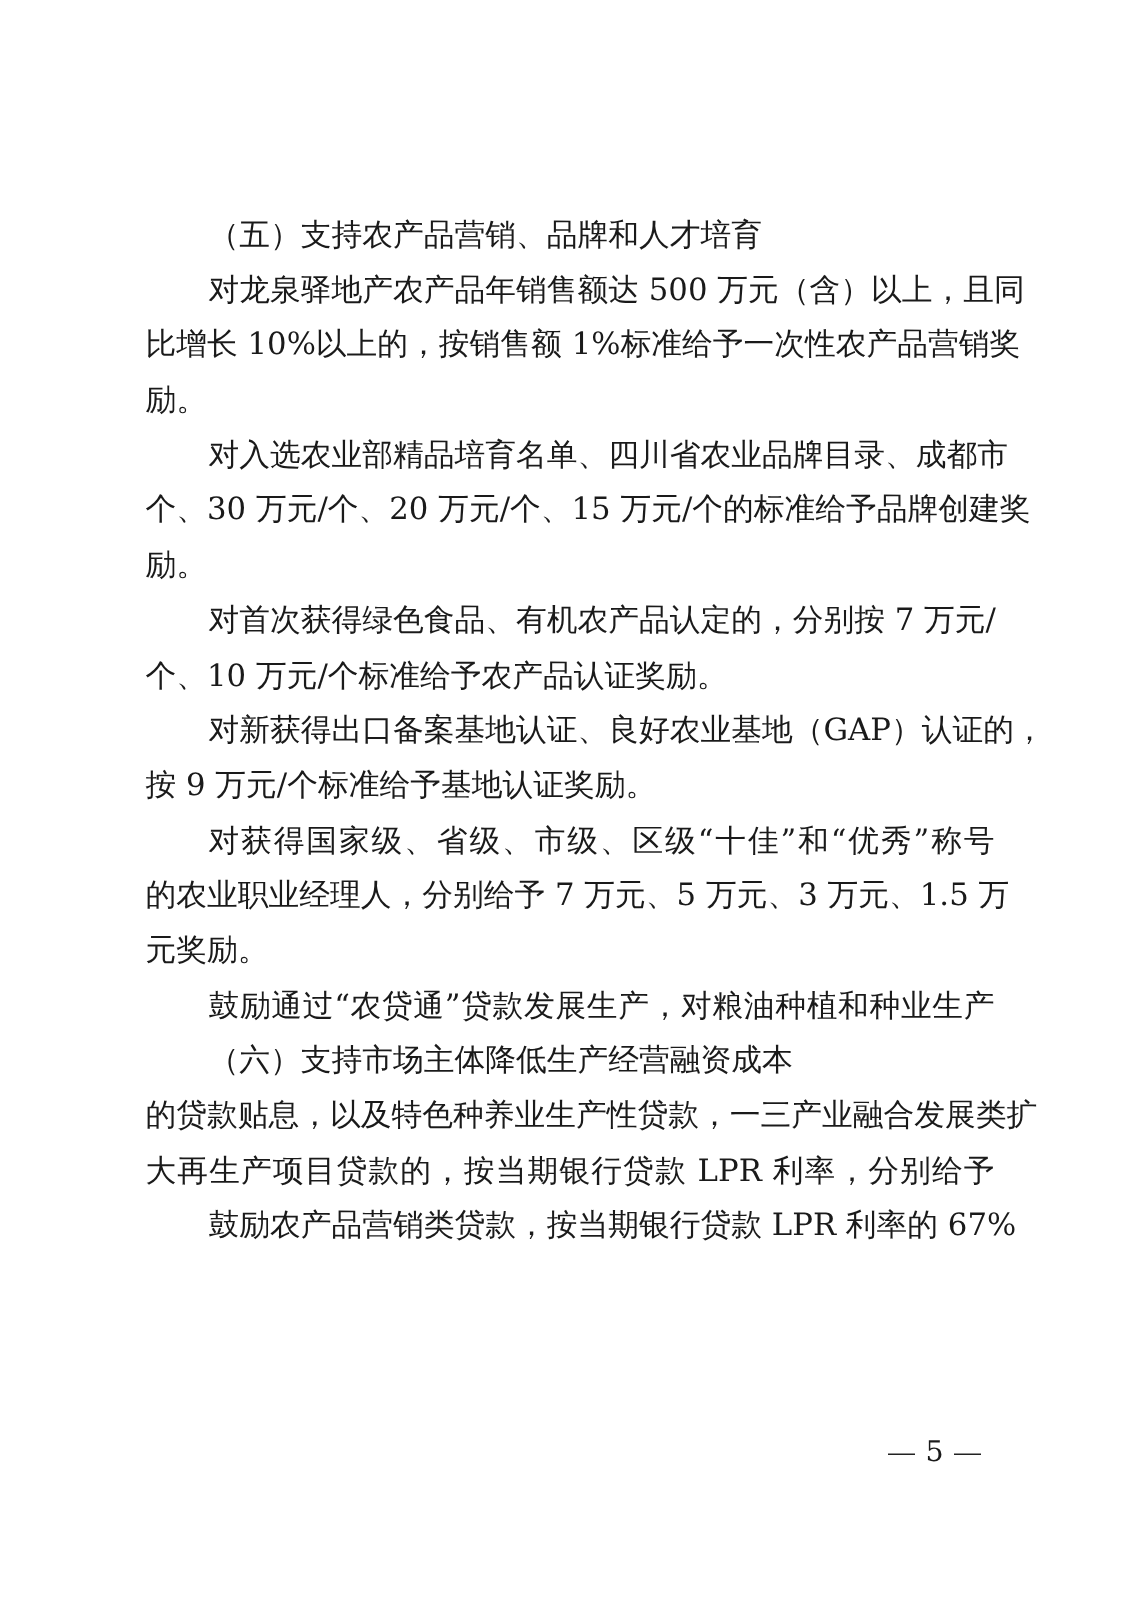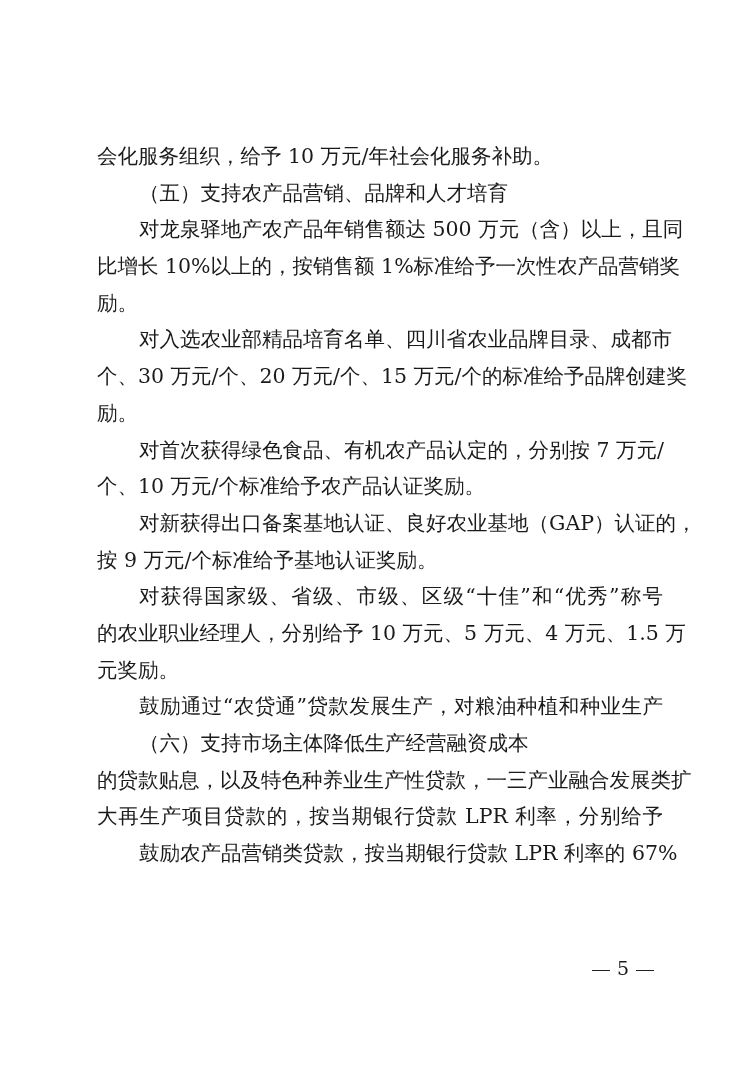--- a/index.html
+++ b/index.html
@@ -42,34 +42,33 @@
       width: 18px;
       border-top: 1.2px solid #222;
       vertical-align: middle;
       margin: 0 7px;
     }
   </style>
 </head>
 <body>
 
 <div class="page-body" id="page-body">
-    <div class="line last">会化服务组织，给予 10 万元/年社会化服务补助。</div>
     <div class="line indent last heading">（五）支持农产品营销、品牌和人才培育</div>
     <div class="line indent">对龙泉驿地产农产品年销售额达 500 万元（含）以上，且同</div>
     <div class="line">比增长 10%以上的，按销售额 1%标准给予一次性农产品营销奖</div>
     <div class="line last">励。</div>
     <div class="line indent">对入选农业部精品培育名单、四川省农业品牌目录、成都市</div>
     <div class="line">个、30 万元/个、20 万元/个、15 万元/个的标准给予品牌创建奖</div>
     <div class="line last">励。</div>
     <div class="line indent">对首次获得绿色食品、有机农产品认定的，分别按 7 万元/</div>
     <div class="line last">个、10 万元/个标准给予农产品认证奖励。</div>
     <div class="line indent">对新获得出口备案基地认证、良好农业基地（GAP）认证的，</div>
     <div class="line last">按 9 万元/个标准给予基地认证奖励。</div>
     <div class="line indent">对获得国家级、省级、市级、区级“十佳”和“优秀”称号</div>
-    <div class="line">的农业职业经理人，分别给予 10 万元、5 万元、4 万元、1.5 万</div>
+    <div class="line">的农业职业经理人，分别给予 7 万元、5 万元、3 万元、1.5 万</div>
     <div class="line last">元奖励。</div>
     <div class="line indent">鼓励通过“农贷通”贷款发展生产，对粮油种植和种业生产</div>
     <div class="line indent last heading">（六）支持市场主体降低生产经营融资成本</div>
     <div class="line">的贷款贴息，以及特色种养业生产性贷款，一三产业融合发展类扩</div>
     <div class="line">大再生产项目贷款的，按当期银行贷款 LPR 利率，分别给予</div>
     <div class="line indent">鼓励农产品营销类贷款，按当期银行贷款 LPR 利率的 67%</div>
   </div>
 
 <div class="page-number">
   <span class="dash"></span><span>5</span><span class="dash"></span>

